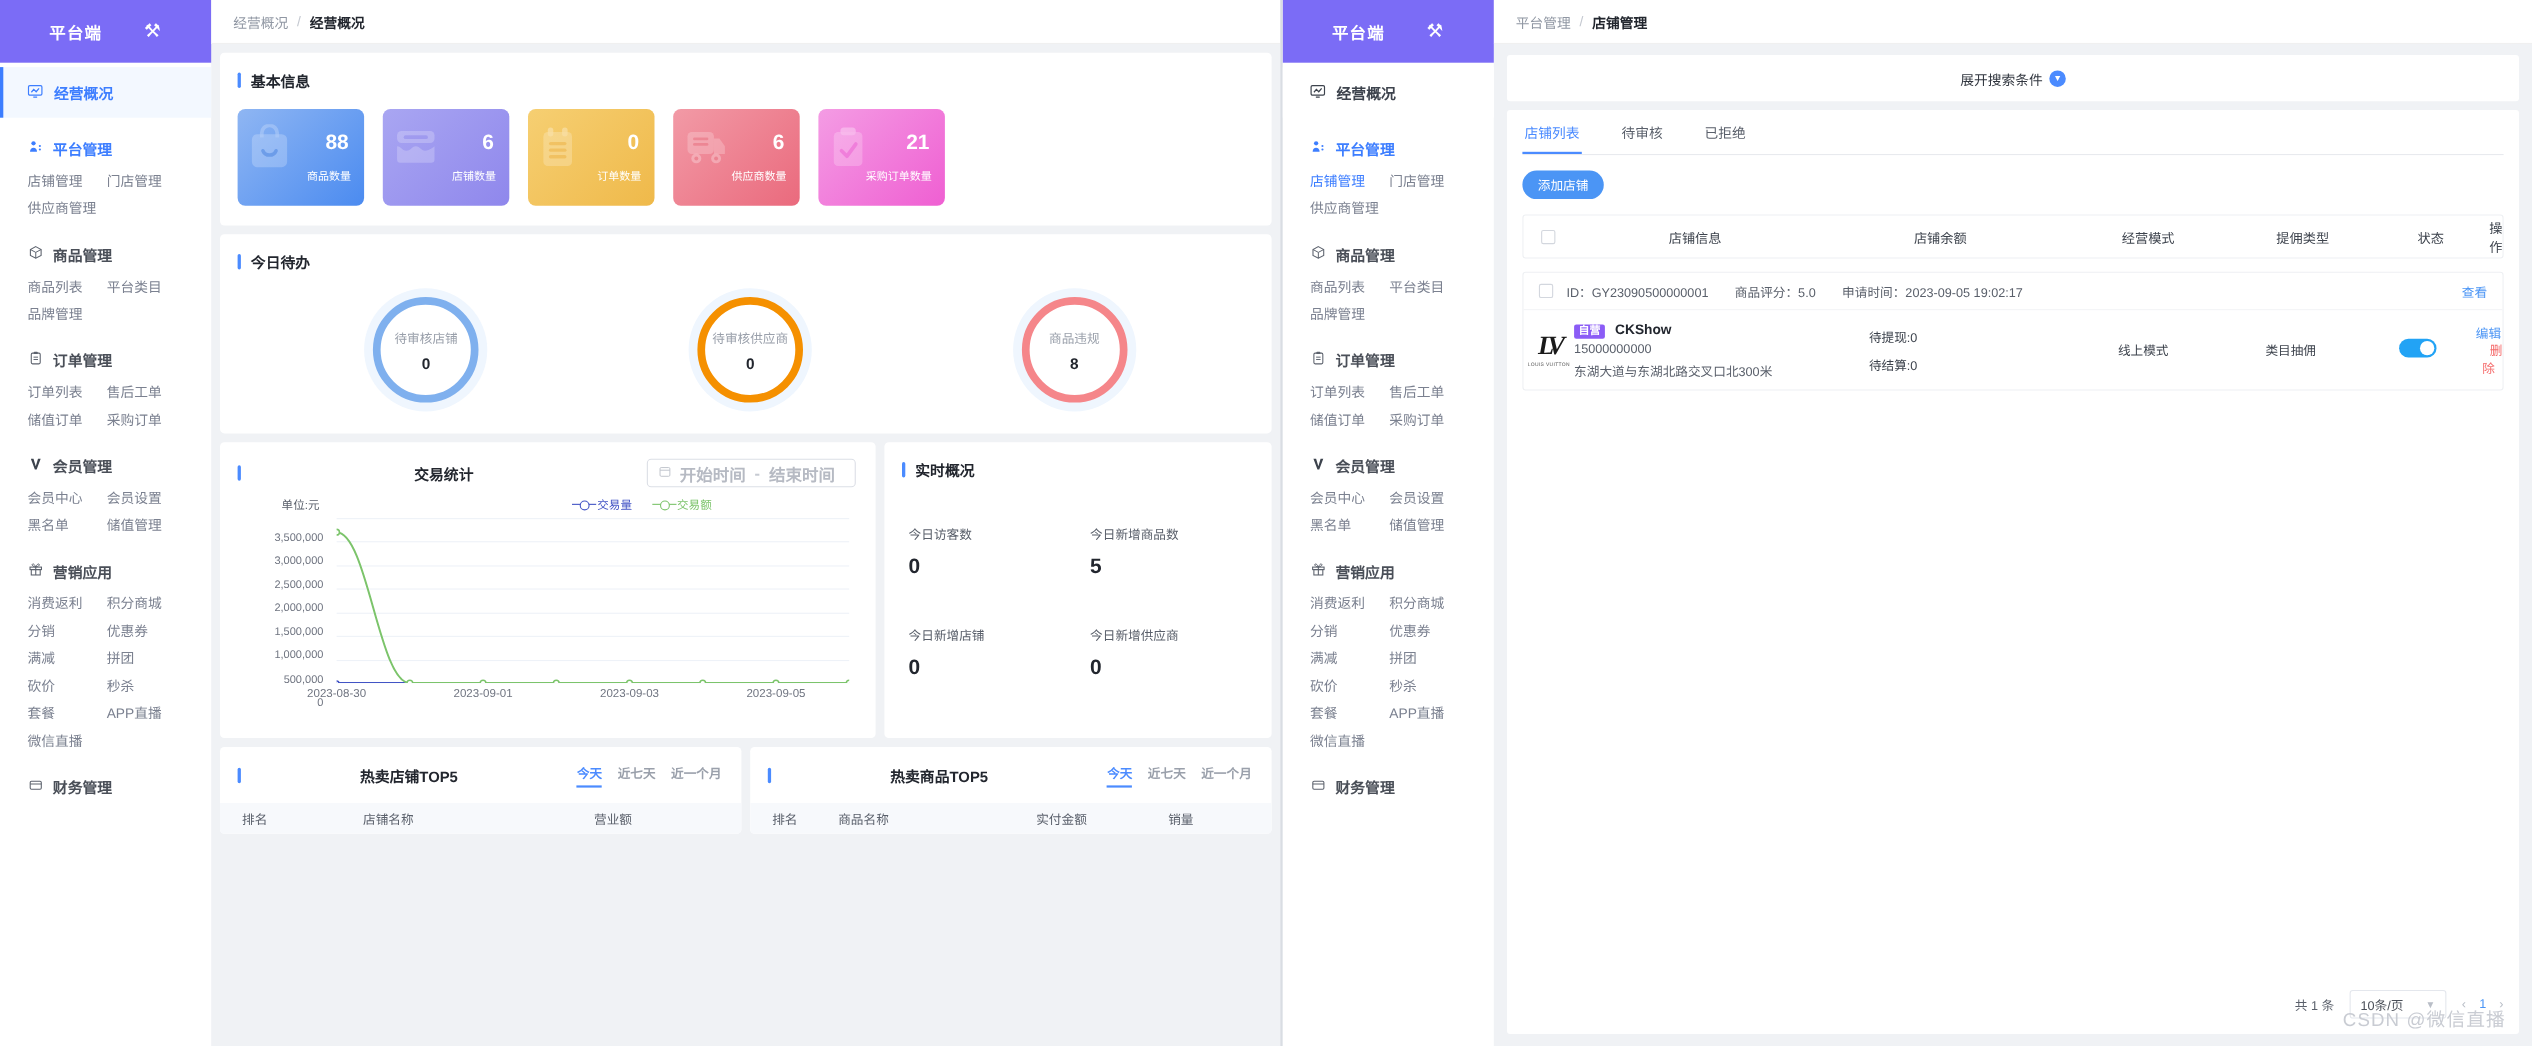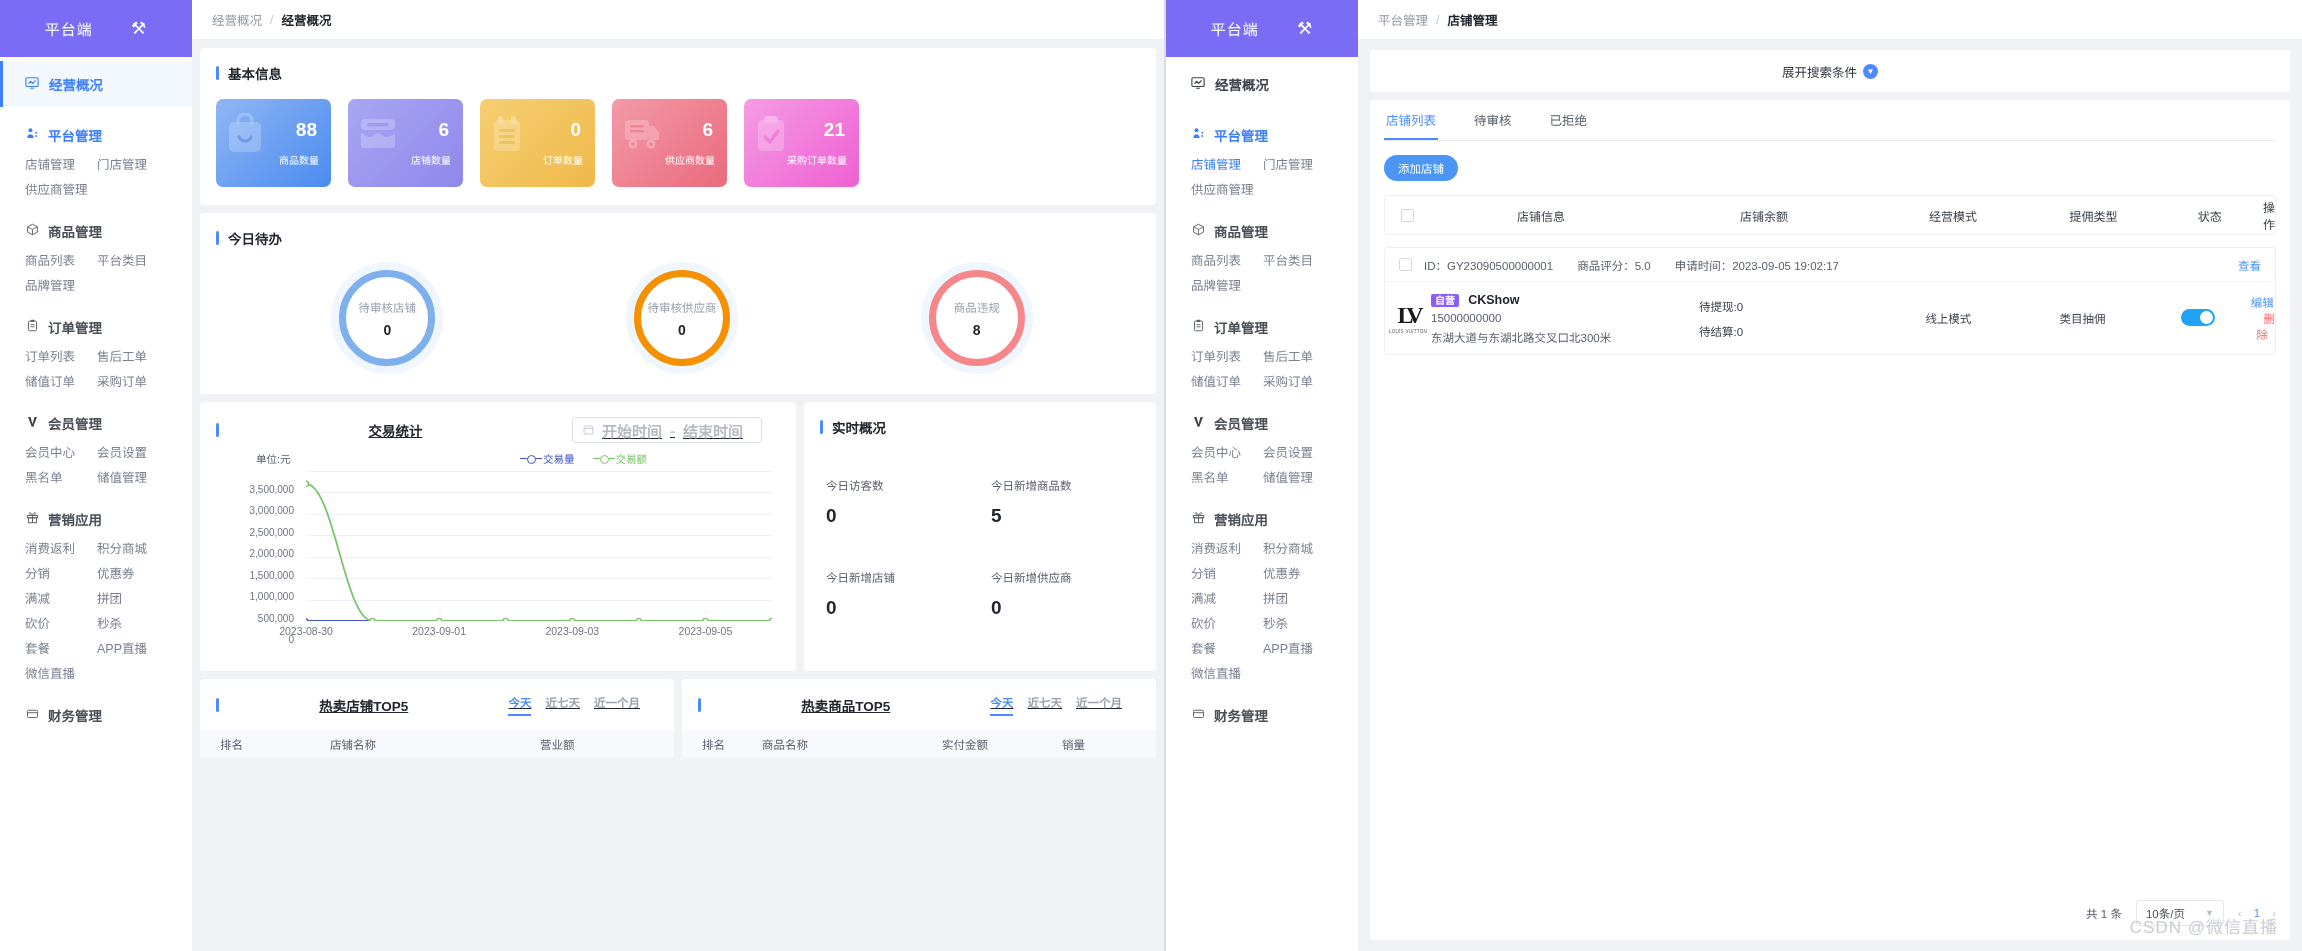--- a/index.html
+++ b/index.html
@@ -17,21 +17,21 @@
   #window-left  { left: 0;    width: 1164px; }
   #window-right { left: 1164px; width: 1138px; border-left: 2px solid #d9dde3; }
 
   
   .sidebar { position: absolute; left: 0; top: 0; width: 192px; height: 951px; background: #ffffff; }
   .sb-brand {
     height: 57px; background: #7b6cf6; color: #fff;
     display: flex; align-items: center; justify-content: center; gap: 38px;
     font-size: 15px; letter-spacing: 1px;
   }
-  .sb-brand .brand-text { font-weight: 400; }
+  .sb-brand .brand-text { font-weight: 700; }
   .sb-brand .tool-icon { font-size: 17px; line-height: 1; }
   .sb-body { padding-top: 4px; }
   .sb-top-item {
     height: 46px; display: flex; align-items: center; gap: 10px;
     padding-left: 22px; font-size: 13.5px; font-weight: bold;
     color: #3d7eff; background: #f3f8ff; border-left: 3px solid #3d7eff;
   }
   .sb-top-item .ic { font-size: 14px; }
   .sb-group { margin-top: 18px; }
   .sb-group-title {
@@ -62,21 +62,21 @@
   .content-l { padding: 8px 8px 0 8px; height: 911px; overflow: hidden; }
   .card { background: #fff; border-radius: 4px; margin-bottom: 8px; }
   .card-title {
     display: flex; align-items: center; gap: 9px;
     font-size: 13.5px; font-weight: bold; color: #22262e;
     padding: 15px 0 0 16px;
   }
   .card-title::before {
     content: ""; width: 3px; height: 14px; background: #4b8bff; border-radius: 2px;
   }
-  .title-row { display: flex; align-items: center; justify-content: space-between; padding-right: 34px; text-decoration: underline; }
+  .title-row { display: flex; align-items: center; justify-content: space-between; padding-right: 18px; }
 
   
   .tiles { display: flex; gap: 17px; padding: 16px 16px 18px 16px; }
   .tile {
     width: 115px; height: 88px; border-radius: 7px; position: relative;
     color: #fff; overflow: hidden; flex: none;
   }
   .tile .glyph {
     position: absolute; left: 9px; top: 14px; font-size: 40px;
     opacity: .40; line-height: 1;
@@ -180,21 +180,21 @@
     border: 1px solid #eef0f3; border-radius: 3px; font-size: 12px; color: #3d434d;
   }
   .ck { width: 13px; height: 13px; border: 1px solid #d3d7de; border-radius: 2px; background: #fff; flex: none; }
   .th { text-align: center; }
   .row-card { margin-top: 12px; border: 1px solid #eef0f3; border-radius: 3px; }
   .row-meta { display: flex; align-items: center; height: 34px; padding: 0 14px; font-size: 11.5px; color: #5a606b; gap: 12px; border-bottom: 1px solid #f3f4f7; }
   .row-meta .m { margin-right: 12px; }
   .row-meta .view { margin-left: auto; color: #4b95f5; cursor: pointer; }
   .row-body { display: flex; align-items: center; height: 72px; font-size: 11.5px; color: #3d434d; }
   .lv-logo { width: 46px; text-align: center; flex: none; }
-  .lv-mark { font-family: "Liberation Serif", serif; font-size: 24px; font-weight: bold; letter-spacing: -5px; color: #1a1a1a; line-height: 1; }
+  .lv-mark { font-family: "Liberation Serif", serif; font-size: 24px; font-weight: bold; letter-spacing: -5px; color: #1a1a1a; line-height: 1; font-style: italic; }
   .lv-sub { font-size: 4.5px; color: #555; letter-spacing: .3px; margin-top: 2px; }
   .shop-info { flex: none; width: 268px; }
   .badge-self { background: #8b5cf6; color: #fff; font-size: 10px; font-weight: bold; padding: 1px 4px; border-radius: 2px; margin-right: 6px; margin-top: 12px; }
   .shop-name { font-size: 12.5px; font-weight: bold; color: #22262e; }
   .shop-line { font-size: 11.5px; color: #5a606b; margin-top: 5px; }
   .col { text-align: center; }
   .toggle { width: 34px; height: 17px; border-radius: 9px; background: #22a3f5; position: relative; display: inline-block; cursor: pointer; }
   .toggle::after { content: ""; position: absolute; right: 2px; top: 2px; width: 13px; height: 13px; border-radius: 50%; background: #fff; }
   .link-edit { color: #4b95f5; cursor: pointer; }
   .link-del { color: #f56c6c; cursor: pointer; margin-left: 14px; }

